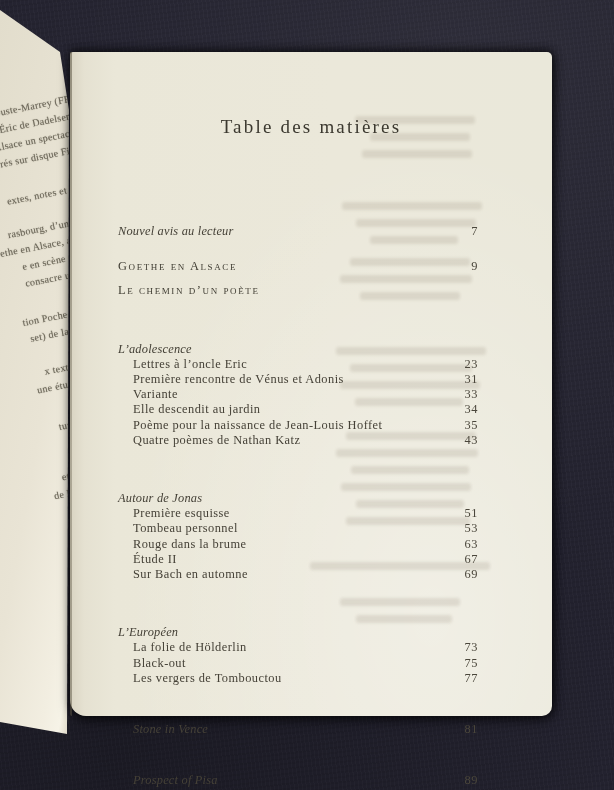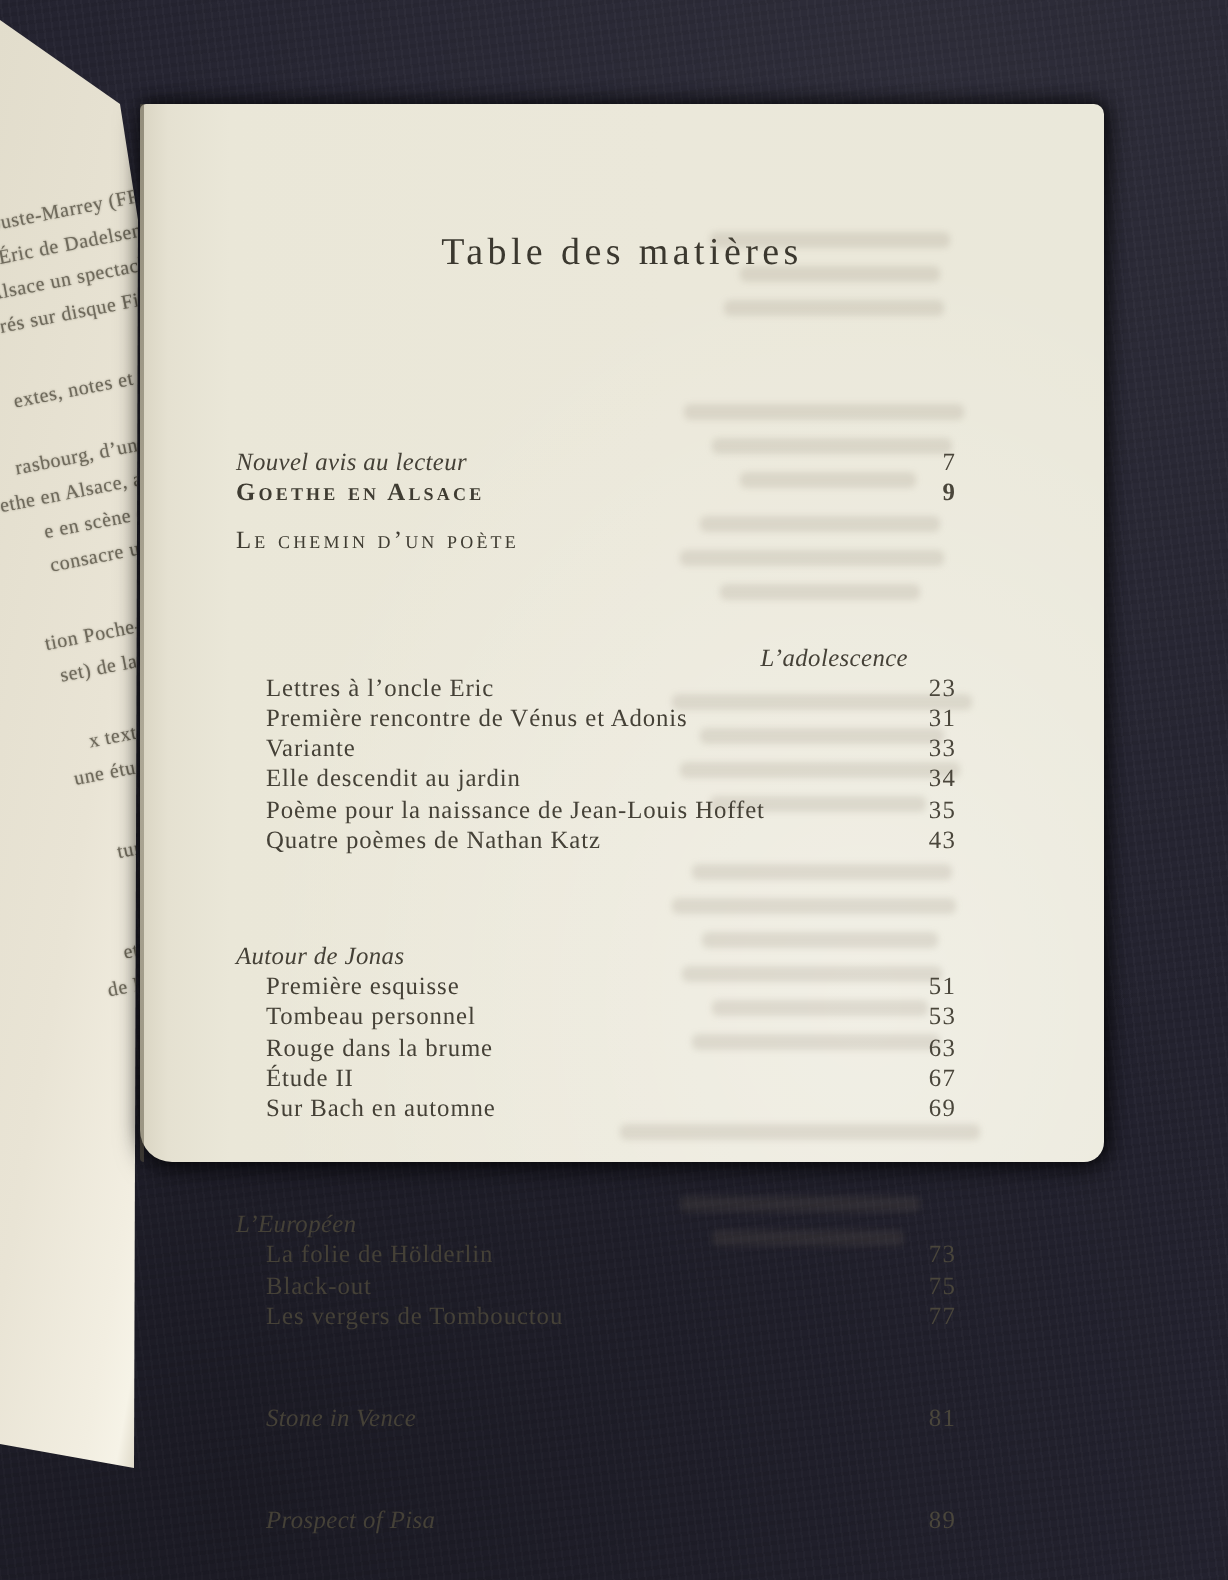--- a/index.html
+++ b/index.html
@@ -32,21 +32,21 @@
     text-align:right;
     font-size:10px;line-height:17px;letter-spacing:0.3px;
     color:#6e695b;
     text-shadow:0 0 1px rgba(110,105,90,0.7);
     white-space:nowrap;
   }
   .left-page-text .frag{display:block;}
 
   
   .main-page{
-    position:absolute;left:70px;top:52px;width:482px;height:529px;
+    position:absolute;left:70px;top:52px;width:482px;height:664px;
     border-radius:3px 5px 10px 16px;
     background:
       radial-gradient(ellipse at 75% 85%, rgba(255,255,255,0.30), transparent 60%),
       linear-gradient(to right, #d9d4c2 0, #e5e1d1 14px, #eae7d8 45px, #ebe8da 55%, #eae8da 100%),
       #ebe8da;
     box-shadow:0 4px 12px rgba(0,0,0,0.55), 0 -3px 9px rgba(0,0,0,0.40), 3px 0 8px rgba(0,0,0,0.35);
   }
   
   .main-page::before{
     content:"";position:absolute;left:0;top:0;bottom:0;width:2px;
@@ -134,29 +134,29 @@
         <div class="ghost" style="left: 240px; top: 510px; width: 180px;"></div>
         <div class="ghost" style="left: 270px; top: 546px; width: 120px;"></div>
         <div class="ghost" style="left: 286px; top: 563px; width: 96px;"></div>
       </div>
     <h1 class="page-title">Table des matières</h1>
     <div class="toc">
         <div class="toc-row italic">
           <span class="lbl">Nouvel avis au lecteur</span>
           <span class="num">7</span>
         </div>
-        <div class="toc-row smallcaps" style="margin-top: 0; font-weight: bold;">
+        <div class="toc-row smallcaps" style="margin-top: 20px;">
           <span class="lbl">Goethe en Alsace</span>
           <span class="num">9</span>
         </div>
         <div class="toc-row smallcaps" style="margin-top: 9px;">
           <span class="lbl">Le chemin d’un poète</span>
           <span class="num"></span>
         </div>
-        <div class="toc-row italic" style="margin-top: 7px; justify-content: flex-end;">
+        <div class="toc-row italic" style="margin-top: 7px;">
           <span class="lbl">L’adolescence</span>
           <span class="num"></span>
         </div>
         <div class="toc-row plain indent">
           <span class="lbl">Lettres à l’oncle Eric</span>
           <span class="num">23</span>
         </div>
         <div class="toc-row plain indent">
           <span class="lbl">Première rencontre de Vénus et Adonis</span>
           <span class="num">31</span>

